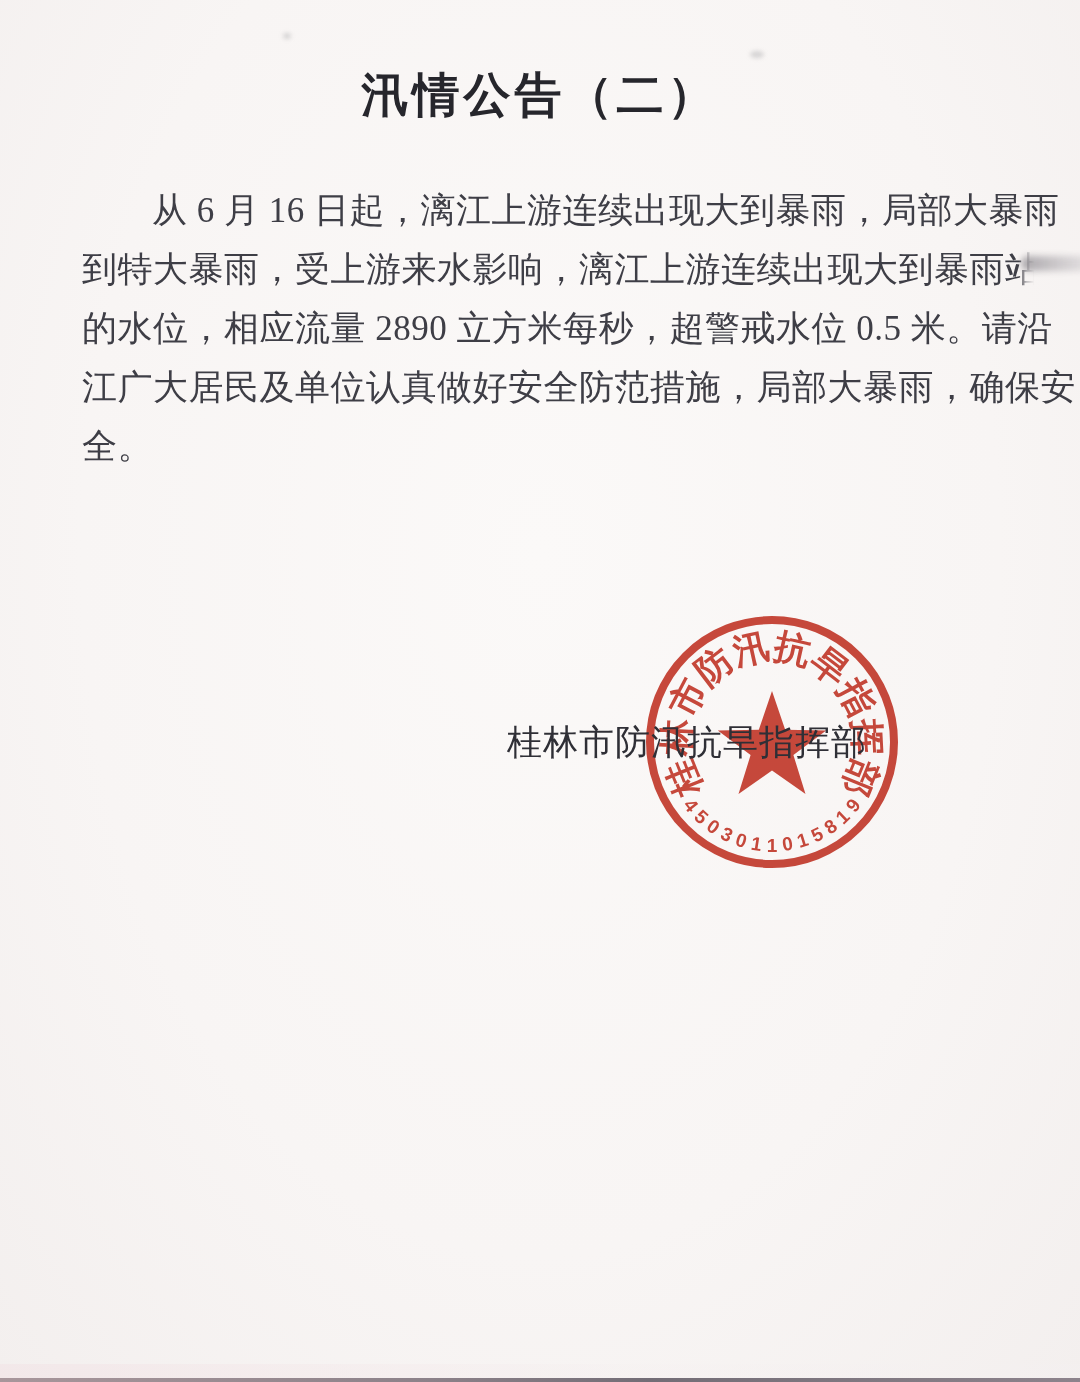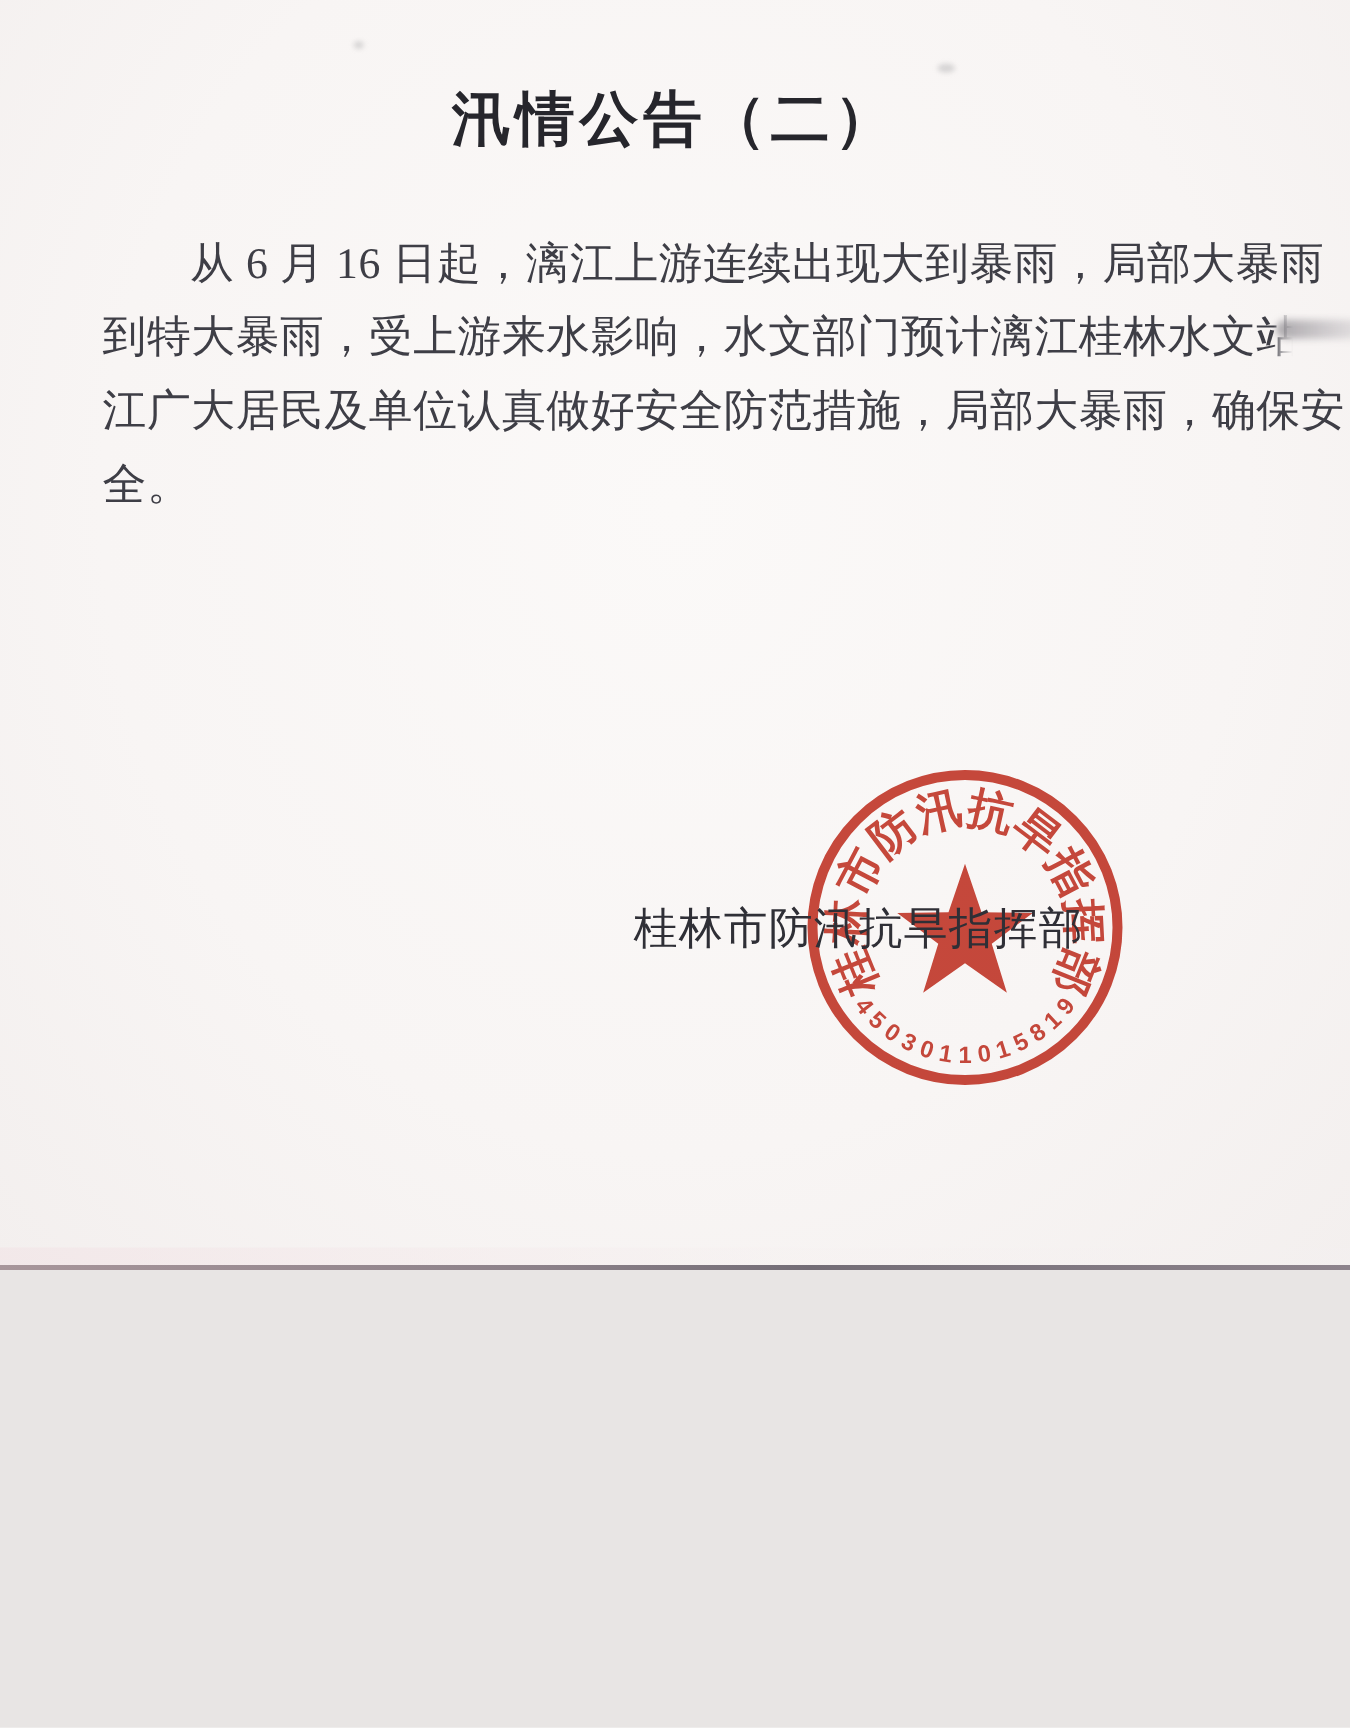--- a/index.html
+++ b/index.html
@@ -1,20 +1,20 @@
 <!DOCTYPE html>
 <html><head>
 <meta charset="utf-8">
 <style>
   * { margin: 0; padding: 0; box-sizing: border-box; }
   html, body { background: #e8e5e4; }
   #page {
     position: relative;
     width: 1080px;
-    height: 1016px;
+    height: 1382px;
     margin: 0 auto;
     background:
       radial-gradient(ellipse at 50% 40%, #fbf9f8 0%, #f8f5f4 60%, #f3efee 100%);
     overflow: hidden;
     font-family: "Liberation Serif", "DejaVu Serif", serif;
   }
   .doc-title {
     position: absolute;
     top: 64px; left: 0; width: 100%;
     text-align: center;
@@ -90,21 +90,22 @@
 </style>
 </head>
 <body>
 
 <div id="page">
 
   <div class="doc-title">汛情公告（二）</div>
 
   <div class="body-block">
     <div class="line first">从 6 月 16 日起，漓江上游连续出现大到暴雨，局部大暴雨</div>
-    <div class="line"><span>到特大暴雨，受上游来水影响，水文部门预计漓江桂林水文</span><span class="smudged"><span class="char">站</span><span class="streak"></span></span></div>
+    <div class="line"><span>到特大暴雨，受上游来水影响，漓江上游连续出现大到暴雨</span><span class="smudged"><span class="char">站</span><span class="streak"></span></span></div>
+    <div class="line">的水位，相应流量 2890 立方米每秒，超警戒水位 0.5 米。请沿</div>
     <div class="line">江广大居民及单位认真做好安全防范措施，局部大暴雨，确保安</div>
     <div class="line last">全。</div>
   </div>
 
   <svg id="seal" viewBox="0 0 280 280" xmlns="http://www.w3.org/2000/svg">
     <circle cx="140" cy="140" r="122" fill="none" stroke-width="8" stroke="#c63a2c"></circle>
     <polygon points="140,89 153.2,127.8 194.2,128.4 161.4,153 173.5,192.1 140,168.5 106.5,192.1 118.6,153 85.8,128.4 126.8,127.8" fill="#c63a2c"></polygon>
     <g id="seal-ring-text">
         <text x="51.9175338161552" y="175.58762637451164" transform="rotate(-112 51.9175338161552 175.58762637451164)" text-anchor="middle" dominant-baseline="central" font-size="36" font-weight="600" font-family="&quot;Liberation Serif&quot;, serif" fill="#c63a2c">桂</text>
         <text x="45.120730781875565" y="135.21207010967512" transform="rotate(-87.11111111111111 45.120730781875565 135.21207010967512)" text-anchor="middle" dominant-baseline="central" font-size="36" font-weight="600" font-family="&quot;Liberation Serif&quot;, serif" fill="#c63a2c">林</text>

